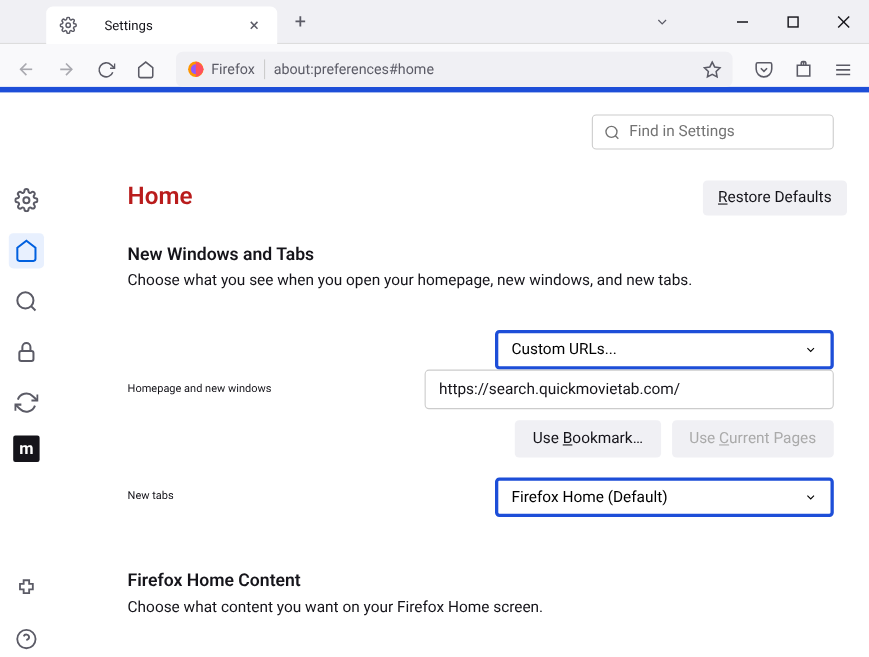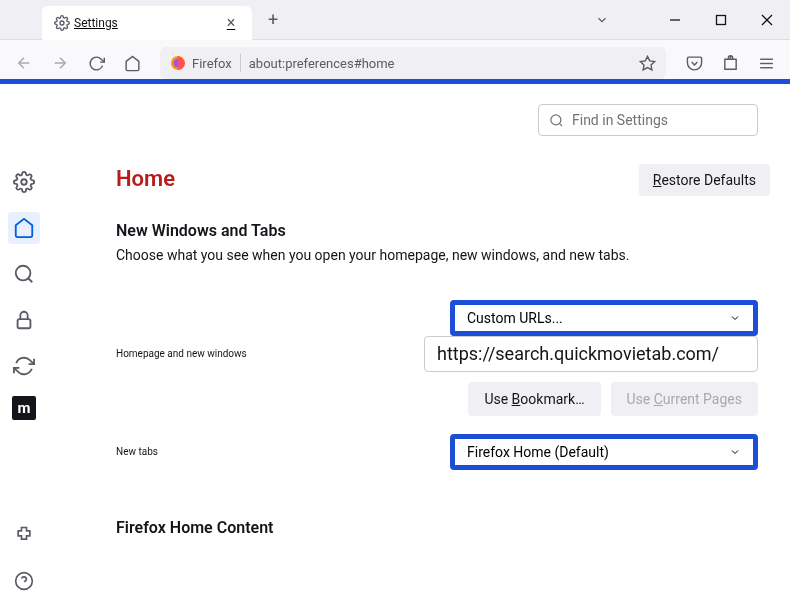--- a/index.html
+++ b/index.html
@@ -1,19 +1,19 @@
 <!DOCTYPE html>
 <html><head>
   <meta charset="utf-8">
   <style>
     * { margin: 0; padding: 0; box-sizing: border-box; font-family: -apple-system, BlinkMacSystemFont, "Segoe UI", Roboto, sans-serif; }
     body { background: #fff; width: 790px; height: 597px; overflow: hidden; position: relative; }
     
     .titlebar { height: 40px; display: flex; align-items: center; background: #f0f0f4; border-bottom: 1px solid #ddd; }
-    .tab { background: #fff; height: 34px; margin-left: 42px; margin-top: 6px; padding: 0 12px; display: flex; align-items: center; border-radius: 6px 6px 0 0; min-width: 210px; gap: 4px; text-decoration: underline; }
+    .tab { background: #fff; height: 34px; margin-left: 42px; margin-top: 6px; padding: 0 12px; display: flex; align-items: center; border-radius: 6px 6px 0 0; min-width: 210px; gap: 25px; }
     .tab-icon { width: 16px; height: 16px; display: flex; align-items: center; justify-content: center; }
     .tab-title { font-size: 12px; color: #15141a; flex: 1; }
     .tab-close { width: 18px; height: 18px; display: flex; align-items: center; justify-content: center; cursor: pointer; color: #5b5b66; font-size: 16px; }
     .new-tab { width: 30px; height: 30px; display: flex; align-items: center; justify-content: center; margin-left: 6px; color: #5b5b66; font-size: 18px; cursor: pointer; }
     .titlebar-spacer { flex: 1; }
     .win-chevron { width: 40px; height: 40px; display: flex; align-items: center; justify-content: center; color: #5b5b66; cursor: pointer; margin-right: 30px; }
     .win-controls { display: flex; }
     .win-btn { width: 46px; height: 40px; display: flex; align-items: center; justify-content: center; color: #15141a; cursor: pointer; }
     
     .toolbar { height: 44px; display: flex; align-items: flex-end; padding: 0 8px; gap: 4px; background: #f9f9fb; border-bottom: 5px solid #1d4ed8; }
@@ -37,24 +37,24 @@
     .search-box { position: absolute; right: 32px; top: 20px; width: 220px; height: 32px; border: 1px solid #ccc; border-radius: 4px; display: flex; align-items: center; padding: 14px 10px; gap: 8px; color: #737373; font-size: 14px; }
     
     .page-title { font-size: 22px; font-weight: 600; color: #b91c1c; margin-top: 58px; }
     .restore-btn { position: absolute; right: 20px; top: 80px; background: #f0f0f4; border: none; padding: 8px 14px; border-radius: 4px; font-size: 14px; cursor: pointer; color: #15141a; }
     .restore-btn u { text-decoration: underline; }
     
     .section-head { font-size: 16px; font-weight: 600; color: #15141a; margin-top: 30px; }
     .section-desc { font-size: 14px; color: #15141a; margin-top: 6px; line-height: 1.4; }
     
     .form-grid { margin-top: 34px; }
-    .dropdown { width: 308px; height: 36px; border: 5px solid #1d4ed8; border-radius: 4px; display: flex; align-items: center; padding: 0 12px; font-size: 14px; justify-content: space-between; cursor: pointer; float: right; }
+    .dropdown { width: 308px; height: 36px; border: 3px solid #1d4ed8; border-radius: 4px; display: flex; align-items: center; padding: 0 12px; font-size: 14px; justify-content: space-between; cursor: pointer; float: right; }
     .form-row { display: flex; align-items: center; margin-top: 12px; clear: both; }
     .form-label { font-size: 10px; color: #15141a; flex: 1; }
-    .text-input { width: 334px; height: 36px; border: 1px solid #ccc; border-radius: 4px; padding: 12px 12px; font-size: 18px; color: #15141a; }
+    .text-input { width: 372px; height: 36px; border: 1px solid #ccc; border-radius: 4px; padding: 12px 12px; font-size: 14px; color: #15141a; }
     
     .btn-row { display: flex; justify-content: flex-end; gap: 10px; margin-top: 10px; }
     .btn-secondary { background: #f0f0f4; border: none; padding: 9px 16px; border-radius: 4px; font-size: 14px; cursor: pointer; color: #15141a; }
     .btn-secondary.disabled { color: #aaa; }
     .btn-secondary u { text-decoration: underline; }
     
     .form-row2 { display: flex; align-items: center; margin-top: 18px; }
     
     .section-head2 { font-size: 16px; font-weight: 600; color: #15141a; margin-top: 48px; }
     
@@ -248,14 +248,15 @@
         <div class="dropdown" style="float:none">
           <span>Firefox Home (Default)</span>
           <svg width="12" height="12" viewBox="0 0 24 24" fill="none" stroke="currentColor" stroke-width="2">
               <polyline points="6 9 12 15 18 9"></polyline>
             </svg>
         </div>
       </div>
     </div>
 
     <h2 class="section-head2">Firefox Home Content</h2>
+    <p class="section-desc">Choose what content you want on your Firefox Home screen.</p>
   </div>
 </div>
 
 </body></html>

